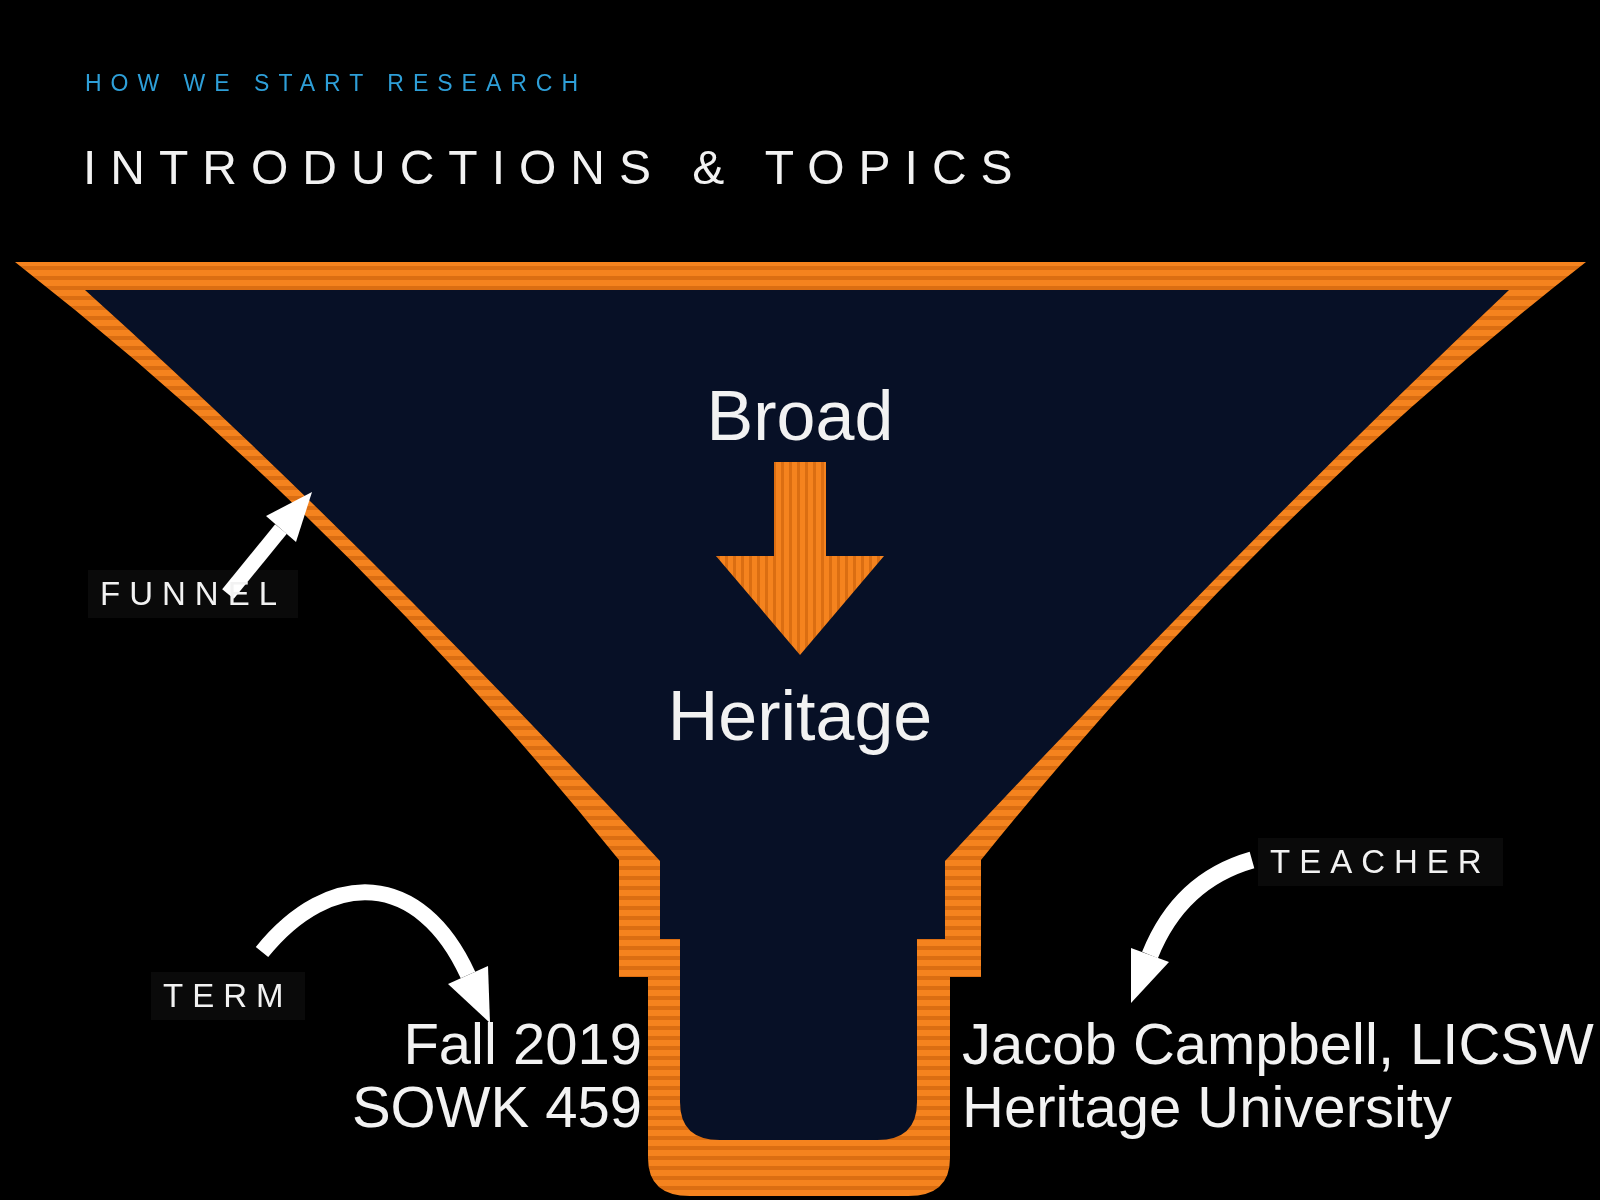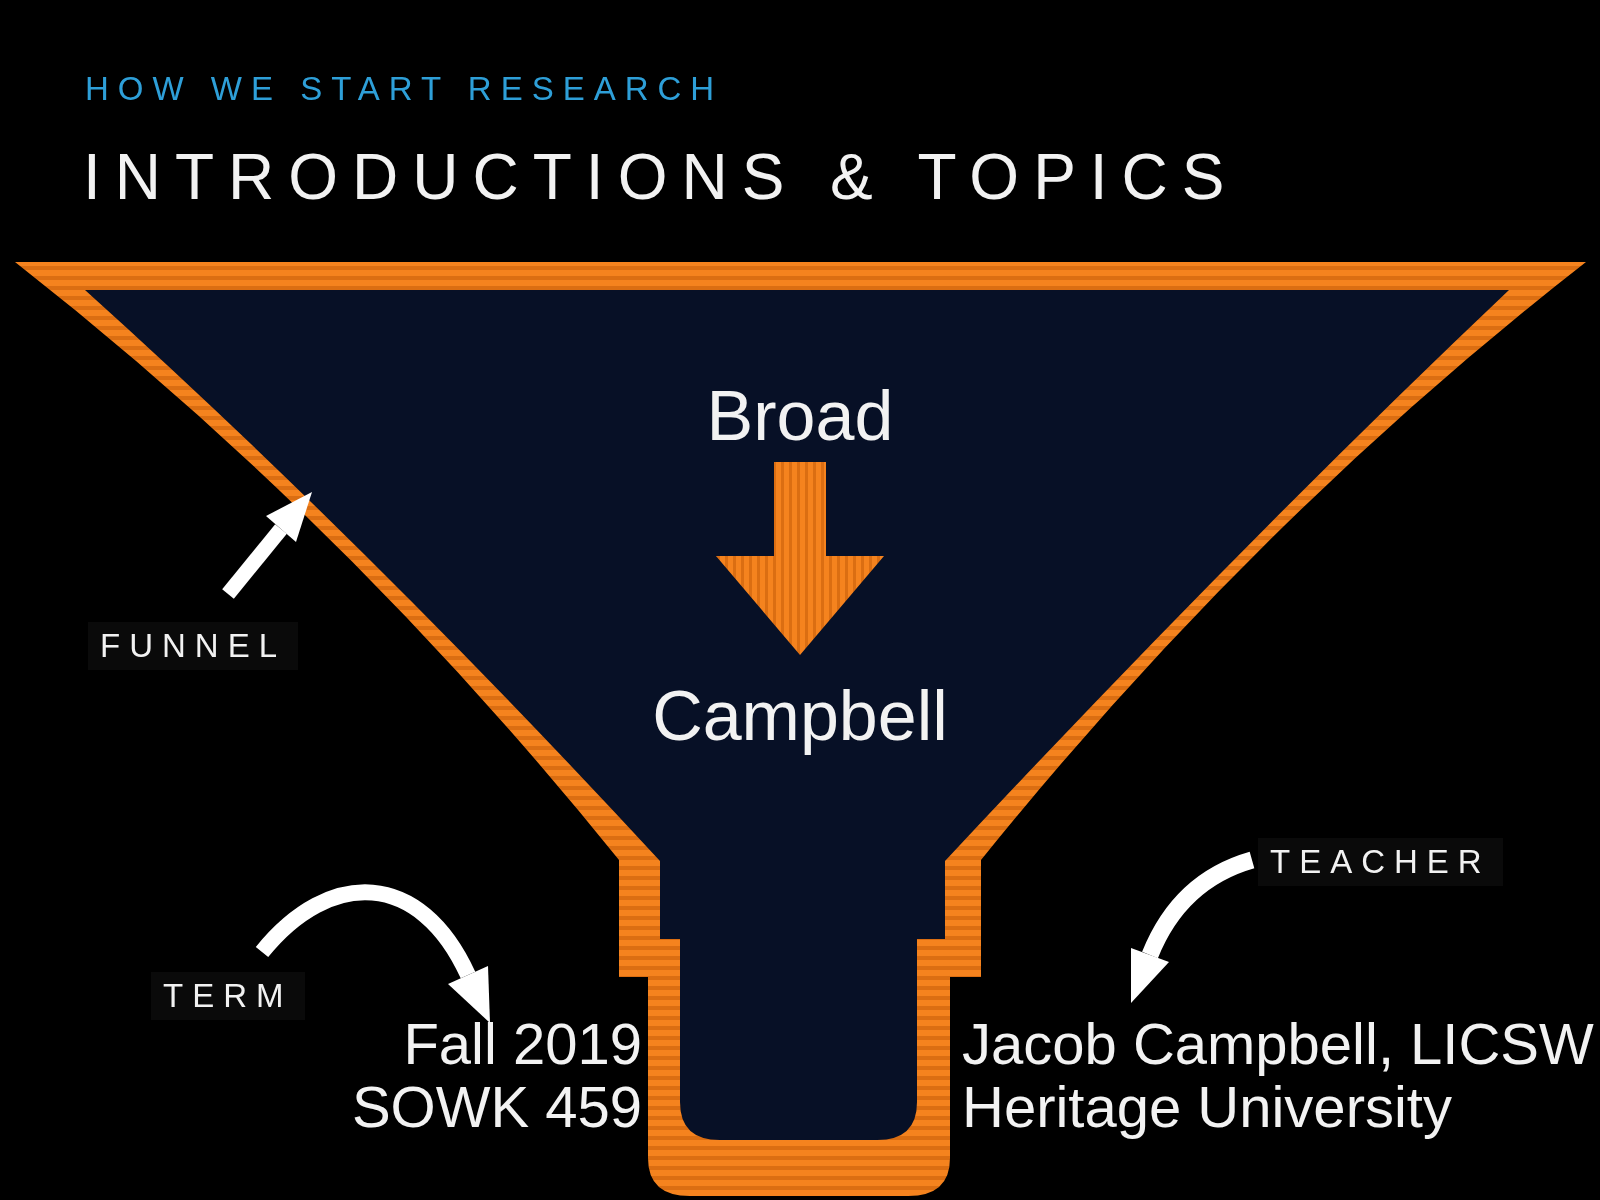--- a/index.html
+++ b/index.html
@@ -3,40 +3,40 @@
 <meta charset="utf-8">
 <style>
   html,body{margin:0;padding:0;background:#000;}
   .stage{
     position:relative;width:1600px;height:1200px;overflow:hidden;
     background:var(--background,#000);
     font-family:"Liberation Sans", sans-serif;
   }
   .abs{position:absolute;}
   .kicker{
-    left:85px;top:70px;font-size:33px;letter-spacing:9px;
+    left:85px;top:70px;font-size:23px;letter-spacing:9px;
     color:var(--kicker-blue,#2e9fd8);font-weight:400;white-space:nowrap;
   }
   .title{
-    left:83px;top:140px;font-size:64px;letter-spacing:14px;
+    left:83px;top:140px;font-size:48px;letter-spacing:14px;
     color:var(--text-white,#f2f2f2);font-weight:200;white-space:nowrap;
   }
   .funnel-svg{left:0;top:0;width:1600px;height:1200px;}
   .big-word{
     left:600px;width:400px;text-align:center;
     color:var(--text-white,#f2f2f2);font-size:70px;font-weight:300;white-space:nowrap;
   }
   .broad{top:376px;text-align:center;}
   .specific{top:676px;}
   .tag{
     font-size:33px;letter-spacing:9px;color:var(--text-white,#f2f2f2);
     font-weight:400;white-space:nowrap;background:rgba(255,255,255,0.04);
     padding:5px 12px;
   }
-  .funnel-tag{left:88px;top:622px;}
+  .funnel-tag{left:88px;top:570px;}
   .term-tag{left:151px;top:972px;}
   .teacher-tag{left:1258px;top:822px;margin-top:16px;}
   .credit{
     font-size:58px;line-height:63px;color:var(--text-white,#f2f2f2);
     font-weight:300;white-space:nowrap;
   }
   .term-text{right:958px;top:1012px;text-align:right;}
   .teacher-text{left:962px;top:1012px;text-align:left;}
 </style>
 </head>
@@ -81,21 +81,21 @@
       <polygon points="1131,1003 1169,962 1131,948" stroke="none"></polygon>
     </g>
   </svg>
 
   <div class="abs kicker">HOW WE START RESEARCH</div>
 
   <div class="abs title">INTRODUCTIONS &amp; TOPICS</div>
 
   <div class="abs big-word broad">Broad</div>
 
-  <div class="abs big-word specific">Campbell</div>
+  <div class="abs big-word specific">Heritage</div>
 
   <div class="abs tag funnel-tag">FUNNEL</div>
 
   <div class="abs tag term-tag">TERM</div>
 
   <div class="abs tag teacher-tag">TEACHER</div>
 
   <div class="abs credit term-text">
     <div>Fall 2019</div>
     <div>SOWK 459</div>

